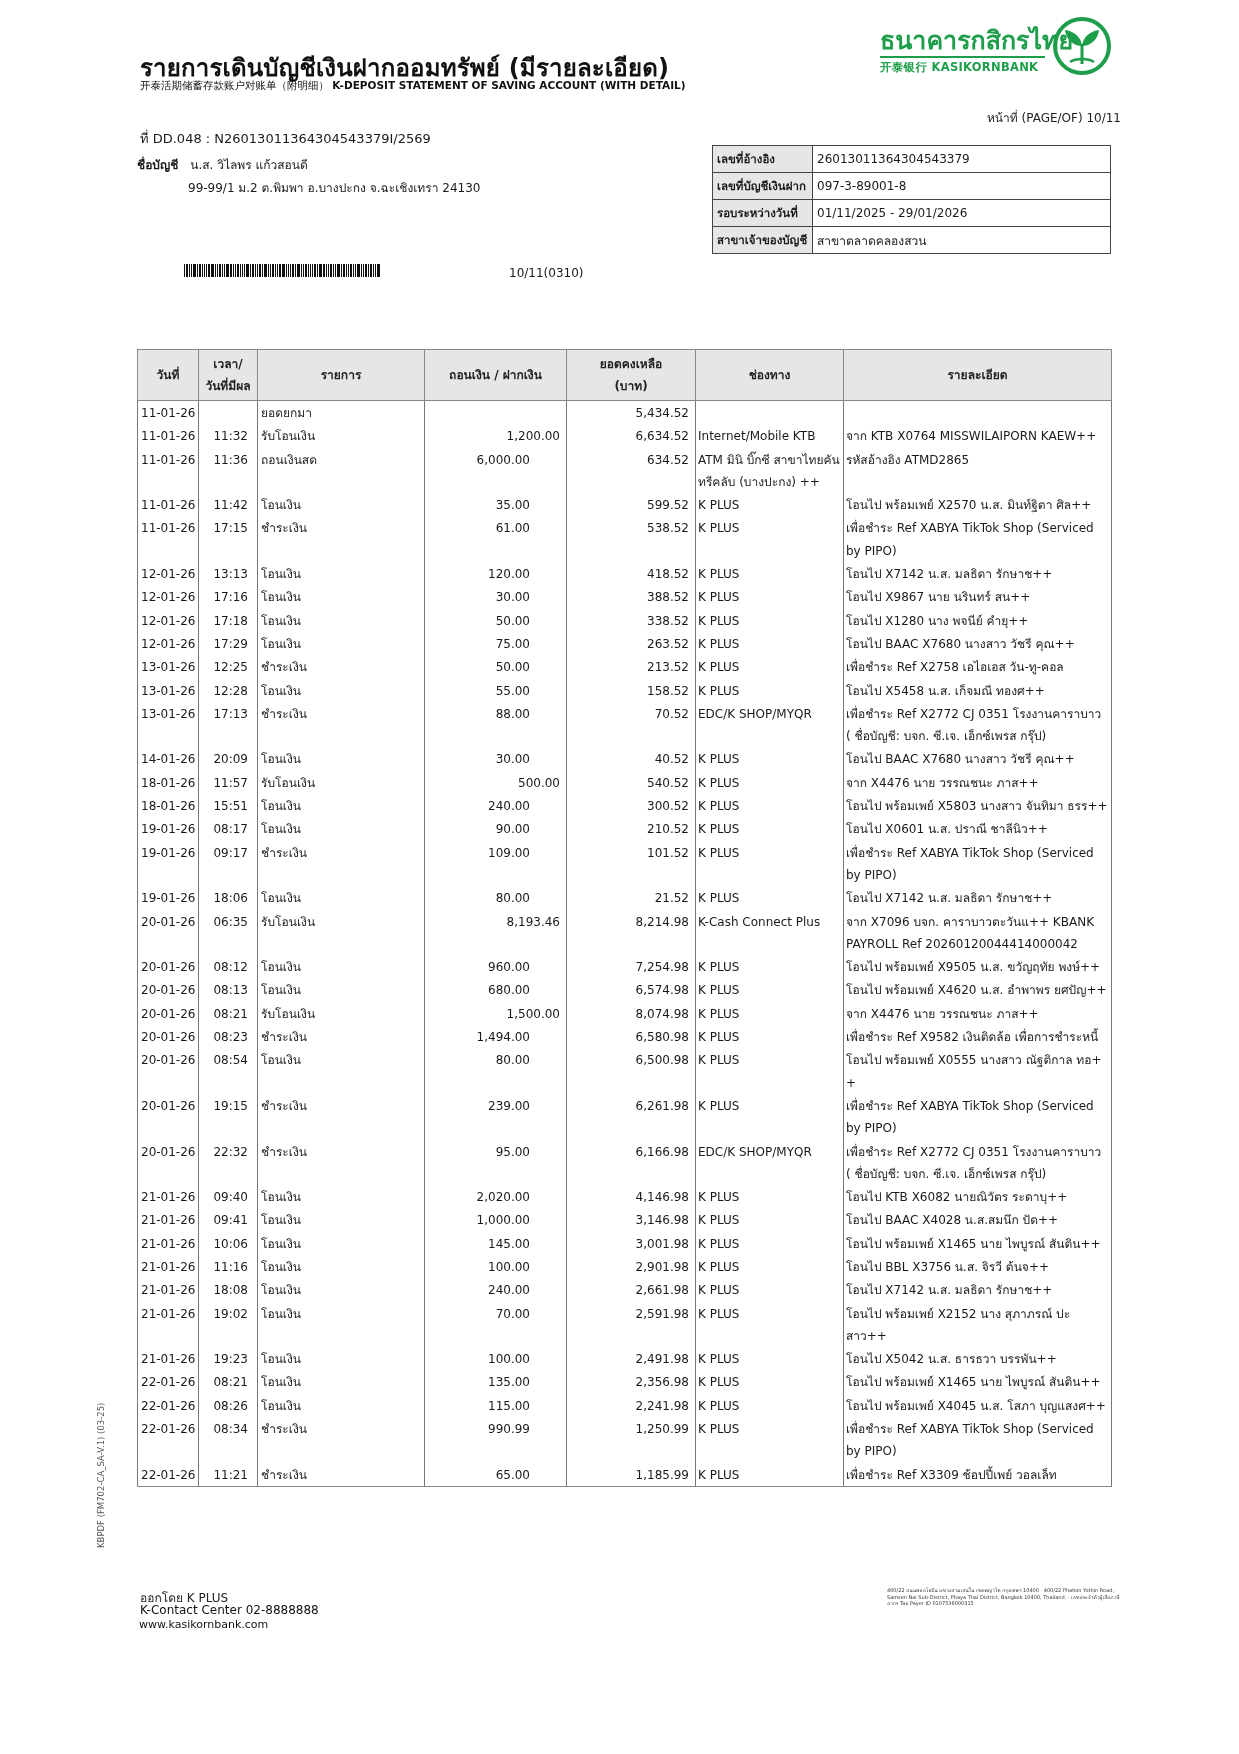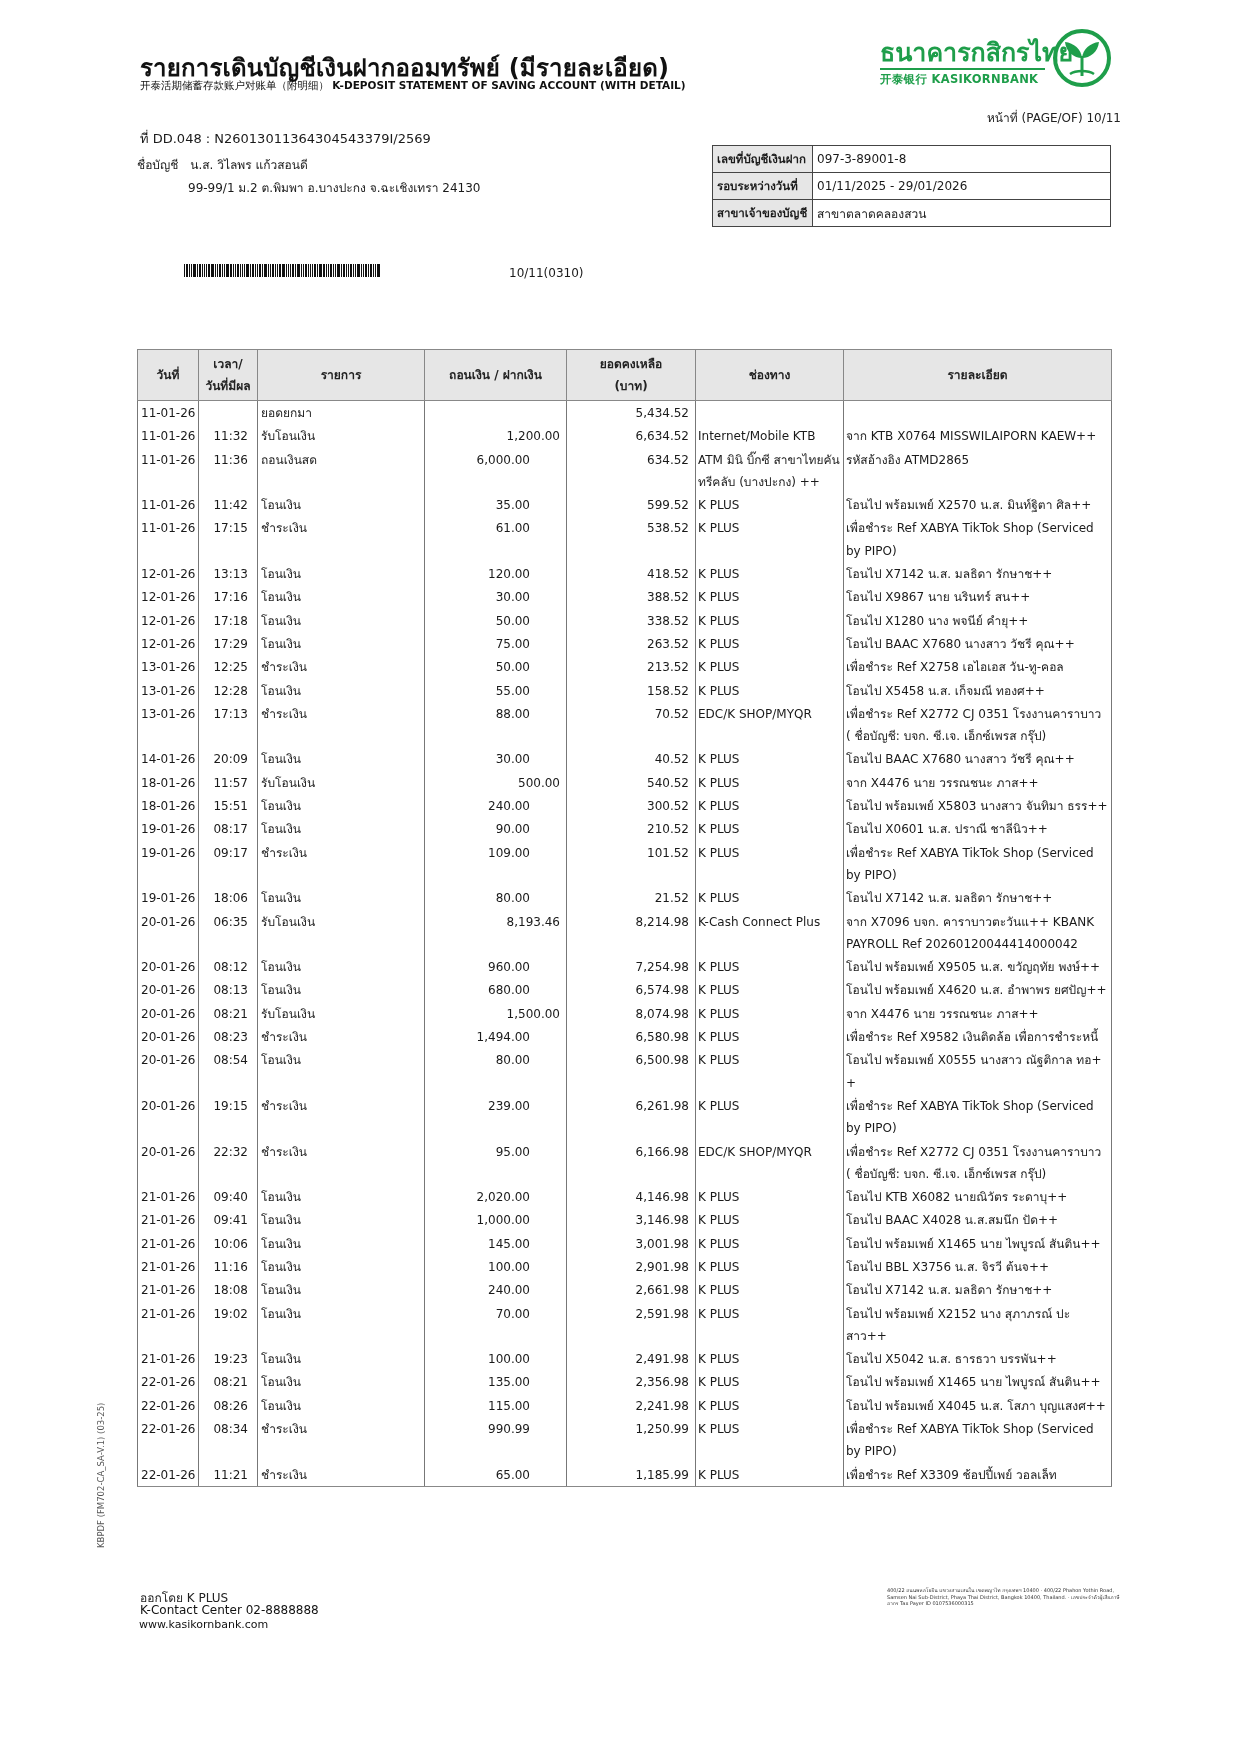--- a/index.html
+++ b/index.html
@@ -3,31 +3,31 @@
 <meta charset="utf-8">
 <style>
   * { box-sizing: border-box; margin: 0; padding: 0; }
   html, body { width: 1239px; height: 1754px; background: #ffffff; }
   body { position: relative; font-family: "DejaVu Sans", "Liberation Sans", sans-serif; color: #1a1a1a; overflow: hidden; }
 
   .title { position: absolute; left: 140px; top: 48px; font-size: 24px; font-weight: bold; color: #111; letter-spacing: 0.2px; }
   .subtitle { position: absolute; left: 140px; top: 79px; font-size: 10.5px; color: #111; }
   .subtitle b { font-weight: bold; }
 
-  .logo { position: absolute; left: 880px; top: 28px; width: 240px; height: 70px; }
+  .logo { position: absolute; left: 880px; top: 16px; width: 240px; height: 70px; }
   .logo-th { position: absolute; left: 0; top: 4px; font-size: 25px; font-weight: bold; color: #1e9e4a; white-space: nowrap; }
   .logo-rule { position: absolute; left: 0; top: 40px; width: 165px; height: 2px; background: #1e9e4a; }
   .logo-en { position: absolute; left: 0; top: 44px; font-size: 11.5px; font-weight: bold; color: #1e9e4a; white-space: nowrap; letter-spacing: 0.3px; }
   .logo-emblem { position: absolute; left: 172px; top: 0; width: 60px; height: 60px; }
 
   .page-of { position: absolute; right: 118px; top: 108px; font-size: 12px; color: #222; }
 
   .doc-ref { position: absolute; left: 140px; top: 128px; font-size: 13px; }
   .acct-name { position: absolute; left: 137px; top: 155px; font-size: 12px; }
-  .acct-name .lbl { margin-right: 8px; }
+  .acct-name .lbl { margin-right: 8px; font-weight: bold; }
   .acct-addr { position: absolute; left: 188px; top: 178px; font-size: 12px; }
 
   .info-table { position: absolute; left: 712px; top: 145px; width: 399px; border-collapse: collapse; font-size: 12px; }
   .info-table td { border: 1.5px solid #444; height: 27px; padding: 0 4px; vertical-align: middle; }
   .info-table td.k { background: #e6e6e6; font-weight: bold; width: 100px; white-space: nowrap; font-size: 11.5px; }
 
   .barcode { position: absolute; left: 184px; top: 264px; width: 200px; height: 13px; display: flex; align-items: stretch; }
   .barcode span { display: block; background: #111; margin-right: 1px; }
   .batch { position: absolute; left: 509px; top: 266px; font-size: 12px; }
 
@@ -76,20 +76,24 @@
 
 <div class="doc-ref">ที่ DD.048 : N26013011364304543379I/2569</div>
 <div class="acct-name">
   <span class="lbl">ชื่อบัญชี</span>
   <span>น.ส. วิไลพร แก้วสอนดี</span>
 </div>
 <div class="acct-addr">99-99/1 ม.2 ต.พิมพา อ.บางปะกง จ.ฉะเชิงเทรา 24130</div>
 
 <table class="info-table">
   <tbody>
+      <tr>
+    <td class="k">เลขที่อ้างอิง</td>
+    <td>26013011364304543379</td>
+  </tr>
   <tr>
     <td class="k">เลขที่บัญชีเงินฝาก</td>
     <td>097-3-89001-8</td>
   </tr>
   <tr>
     <td class="k">รอบระหว่างวันที่</td>
     <td>01/11/2025 - 29/01/2026</td>
   </tr>
   <tr>
     <td class="k">สาขาเจ้าของบัญชี</td>

